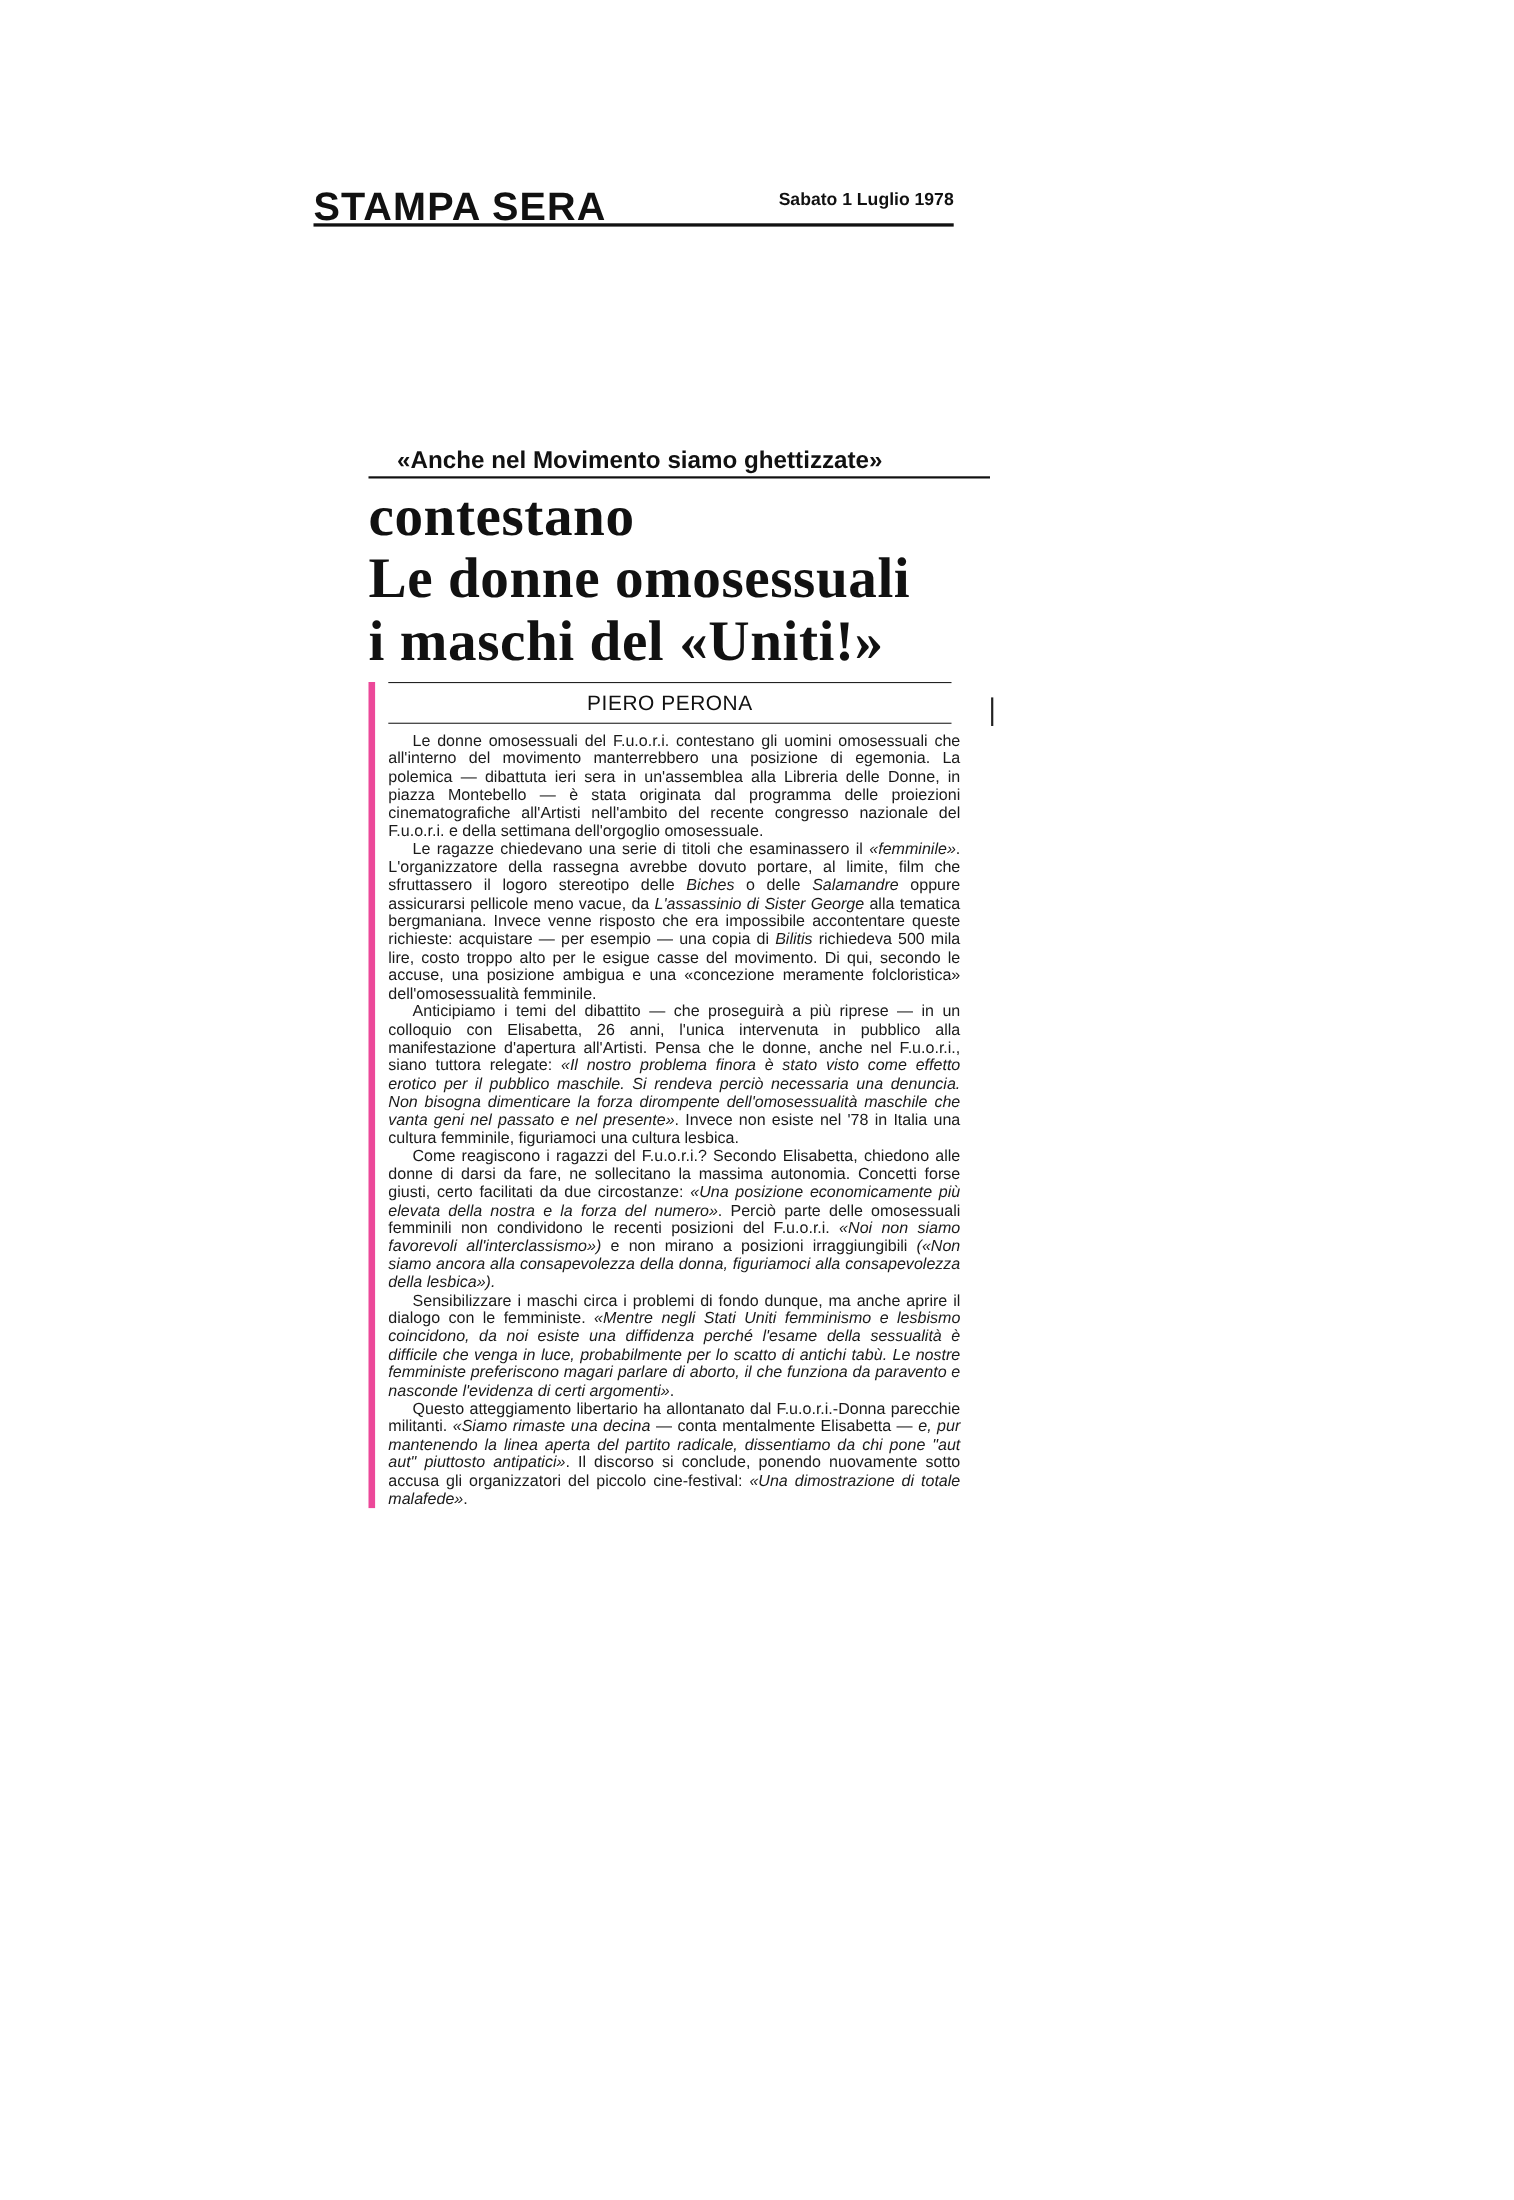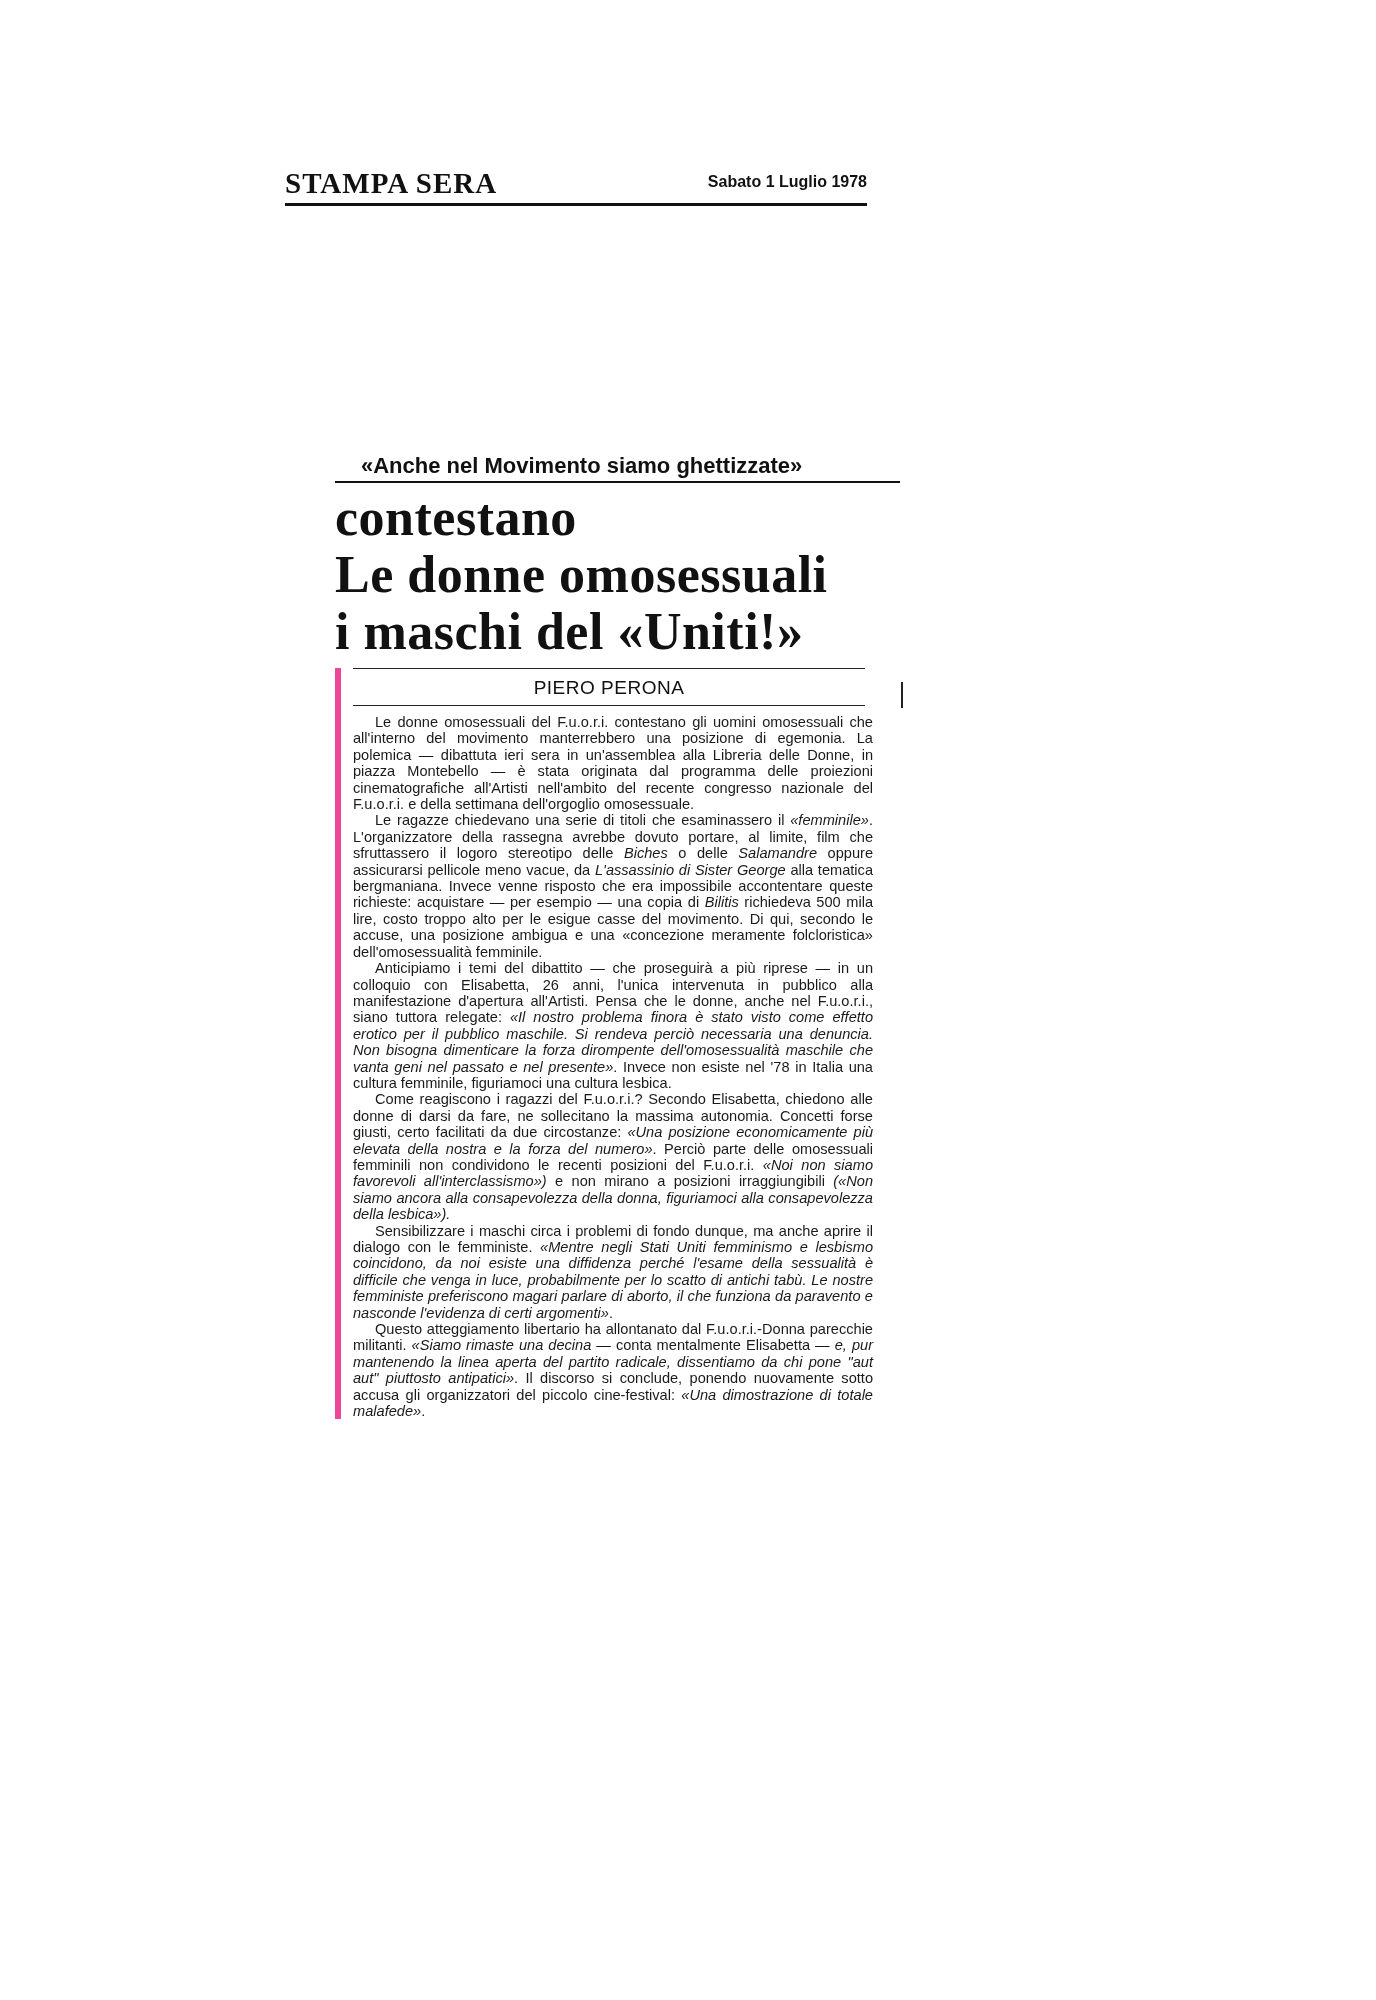--- a/index.html
+++ b/index.html
@@ -9,34 +9,34 @@
     position: relative;
     overflow: hidden;
     color: #1a1a1a;
   }
   .masthead {
     position: absolute; left: 285px; top: 165px; width: 582px;
     height: 50px;
   }
   .masthead .paper-name {
     position: absolute; left: 0; top: 2px;
-    font-family: Liberation Serif, serif; font-weight: bold;
-    font-size: 29px; letter-spacing: 1px; color: #111;
+    font-family: Liberation Sans, sans-serif; font-weight: bold;
+    font-size: 36px; letter-spacing: 1px; color: #111;
   }
   .masthead .paper-date {
     position: absolute; right: 0; top: 8px;
     font-family: "Liberation Sans", sans-serif; font-weight: bold;
     font-size: 16px; color: #111;
   }
   .masthead .rule {
     position: absolute; left: 0; right: 0; top: 38px;
     height: 3px; background: #111;
   }
   .article {
-    position: absolute; left: 335px; top: 405px; width: 565px; margin-top: 48px;
+    position: absolute; left: 335px; top: 405px; width: 565px;
   }
   .kicker {
     font-family: "Liberation Sans", sans-serif; font-weight: bold;
     font-size: 22px; color: #111; padding-left: 26px;
     border-bottom: 2px solid #111; padding-bottom: 2px;
     white-space: nowrap;
   }
   .headline {
     margin-top: 6px;
     font-family: "Liberation Serif", serif; font-weight: bold;

